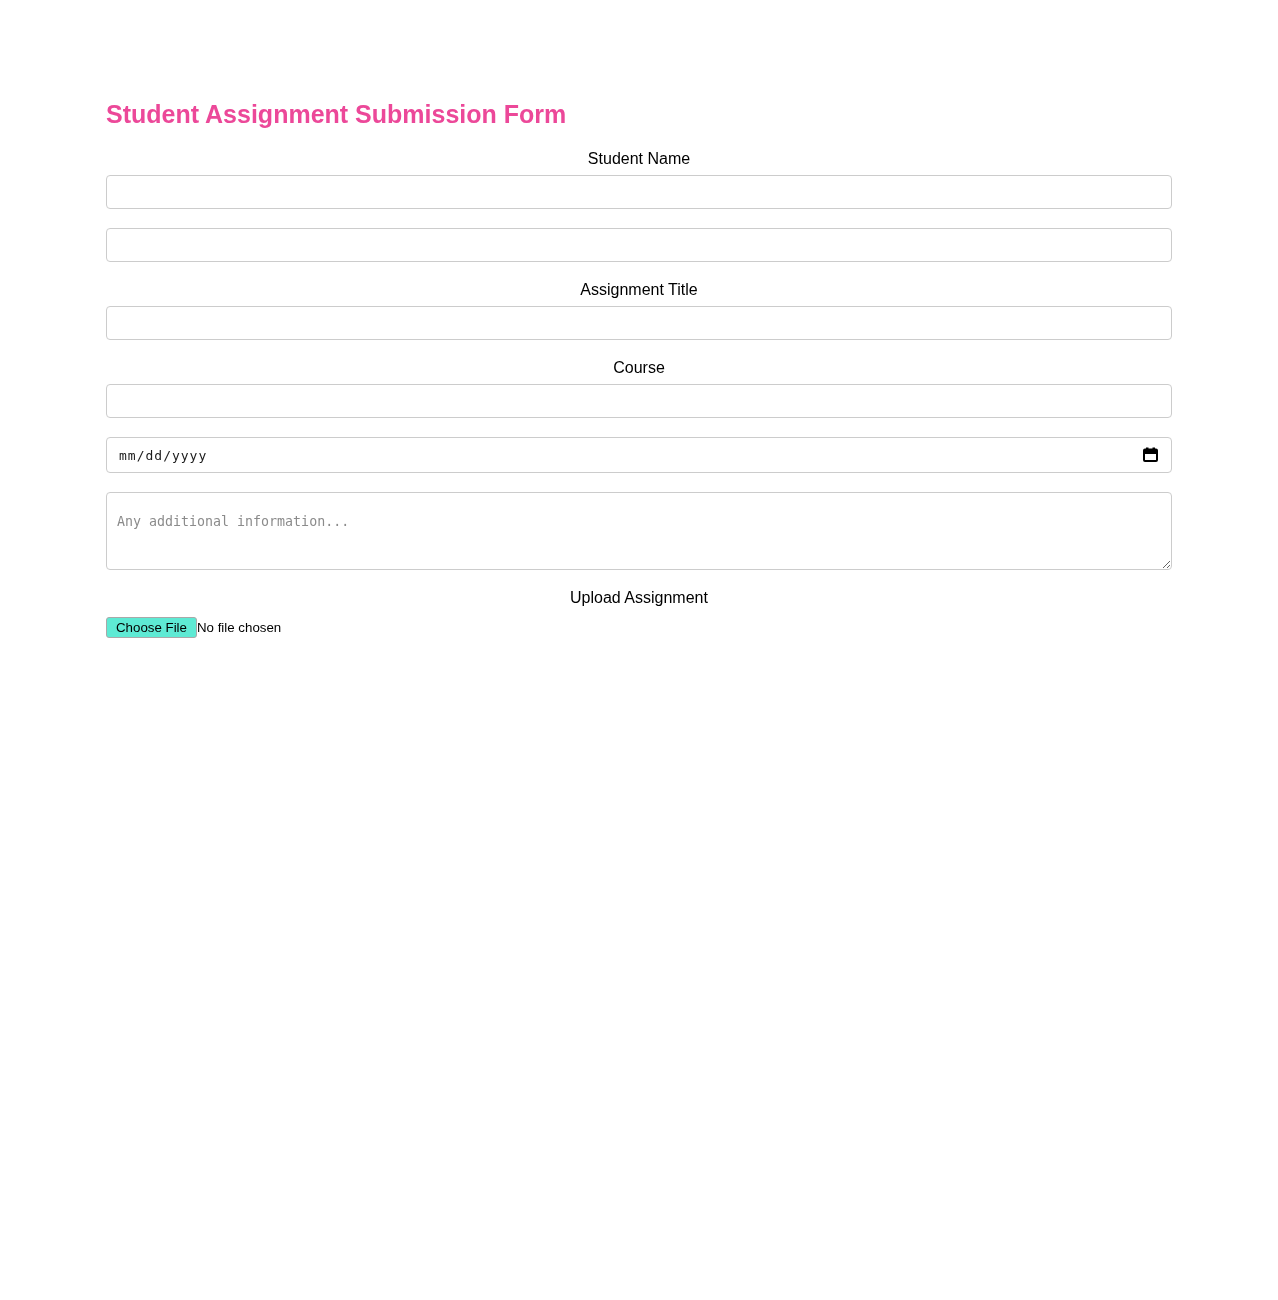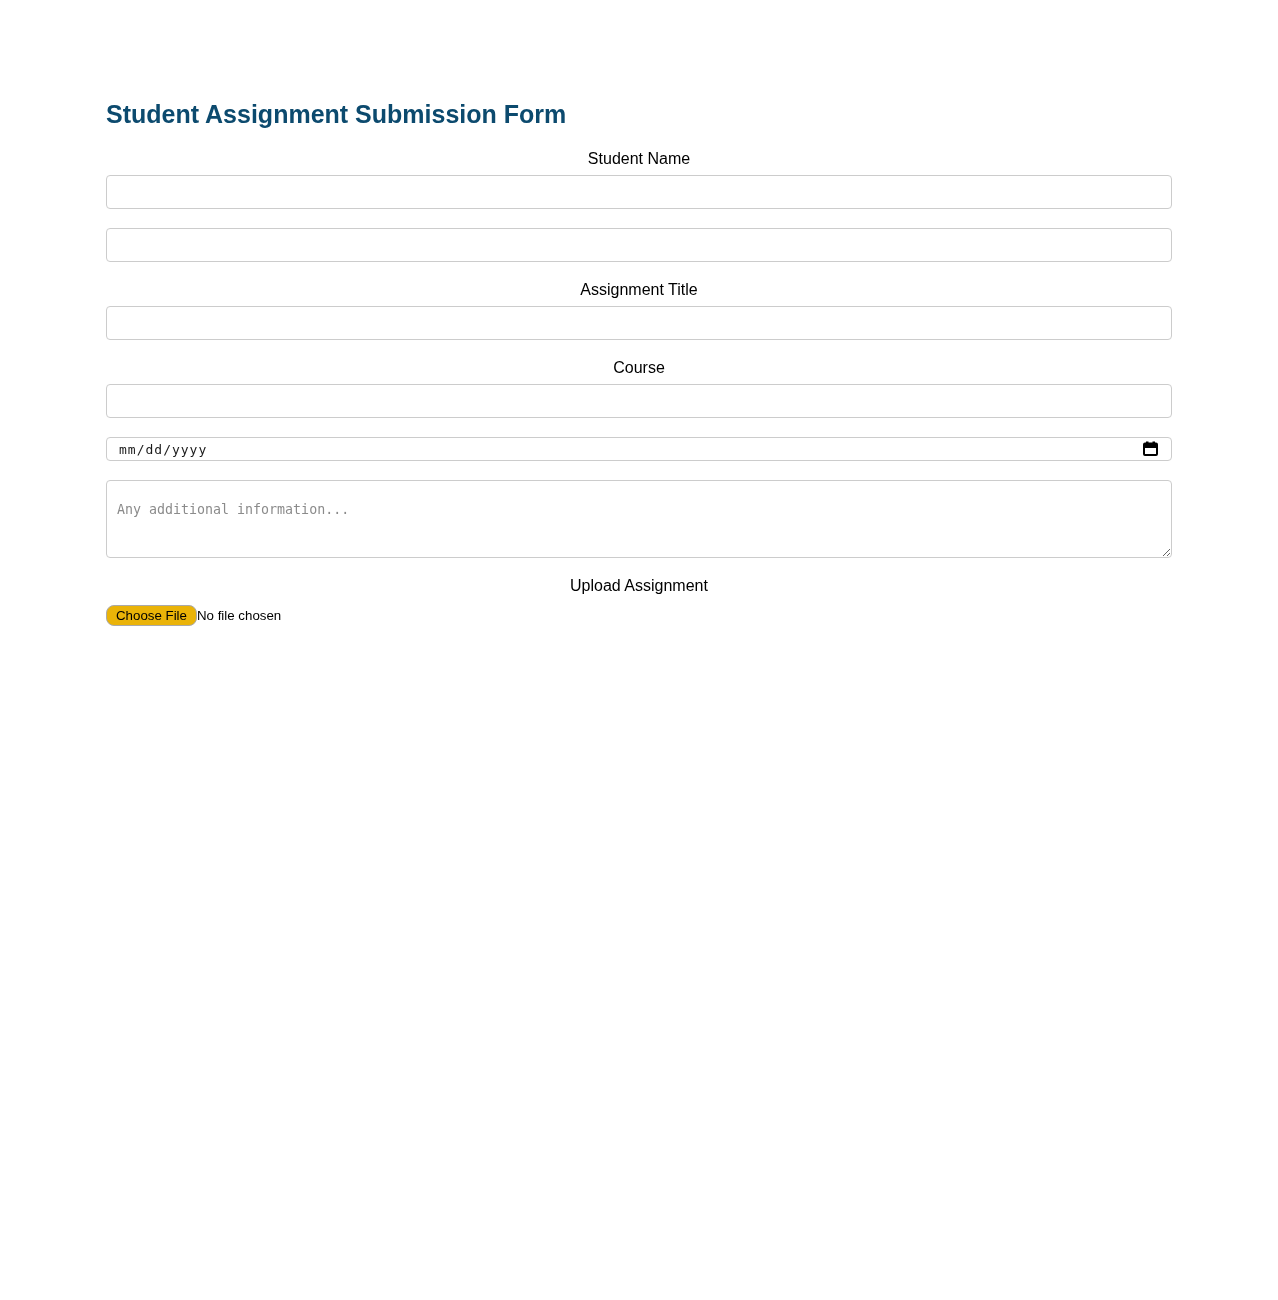--- a/index.html
+++ b/index.html
@@ -13,21 +13,21 @@
   .container {
     width: 1066px;
     margin: 0 auto;
     padding-top: 99px;
   }
   h1.page-title {
     font-size: 25px;
     line-height: 1.2;
     font-weight: bold;
     margin: 0 0 21px 0;
-    color: #0c4a6e;
+    color: #ec4899;
   }
   .form-group { margin-bottom: 19px; }
   .form-label {
     display: block;
     font-size: 16px;
     line-height: 18px;
     color: #000;
     margin-bottom: 7px;
     text-align: center;
   }
@@ -40,21 +40,21 @@
     padding: 0 10px;
     font-size: 16px;
     font-family: "Liberation Sans", sans-serif;
     background: #fff;
     outline: none;
   }
   .date-input {
     display: flex;
     align-items: center;
     width: 100%;
-    height: 24px;
+    height: 36px;
     border: 1px solid #cccccc;
     border-radius: 4px;
     padding: 0 12px;
     background: #fff;
     cursor: text;
   }
   .date-placeholder {
     font-family: "DejaVu Sans Mono", "Liberation Mono", monospace;
     font-size: 13px;
     letter-spacing: 1px;
@@ -84,23 +84,23 @@
   .upload-group { margin-bottom: 0; }
   .upload-group .form-label { margin-bottom: 10px; }
   .file-row {
     display: flex;
     align-items: center;
   }
   .file-btn {
     font-family: "Liberation Sans", sans-serif;
     font-size: 13.3px;
     color: #000;
-    background: #eab308;
+    background: #5eead4;
     border: 1px solid #a9a9a9;
-    border-radius: 8px;
+    border-radius: 3px;
     height: 21px;
     padding: 0 9px;
     line-height: 19px;
     cursor: pointer;
   }
   .file-status {
     font-size: 13.3px;
     color: #000;
     margin-left: 0;
   }

